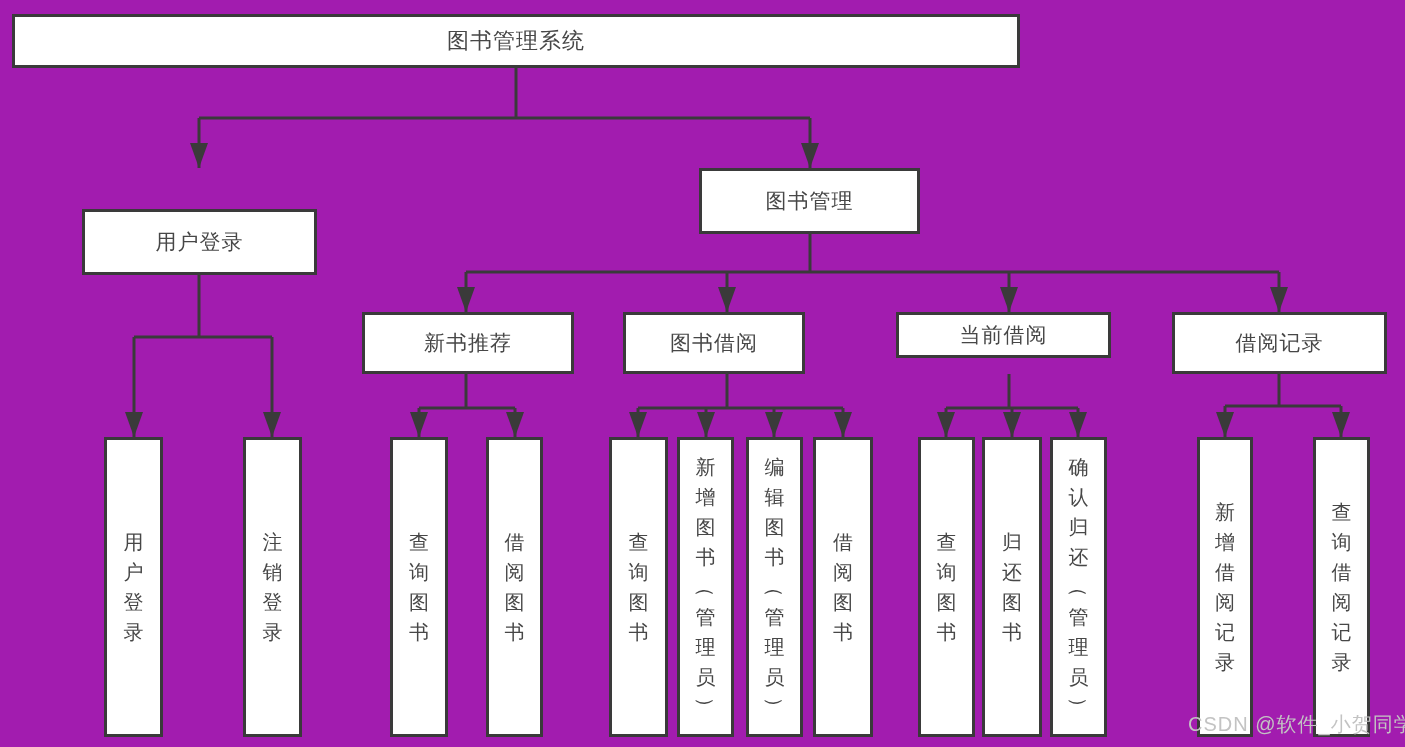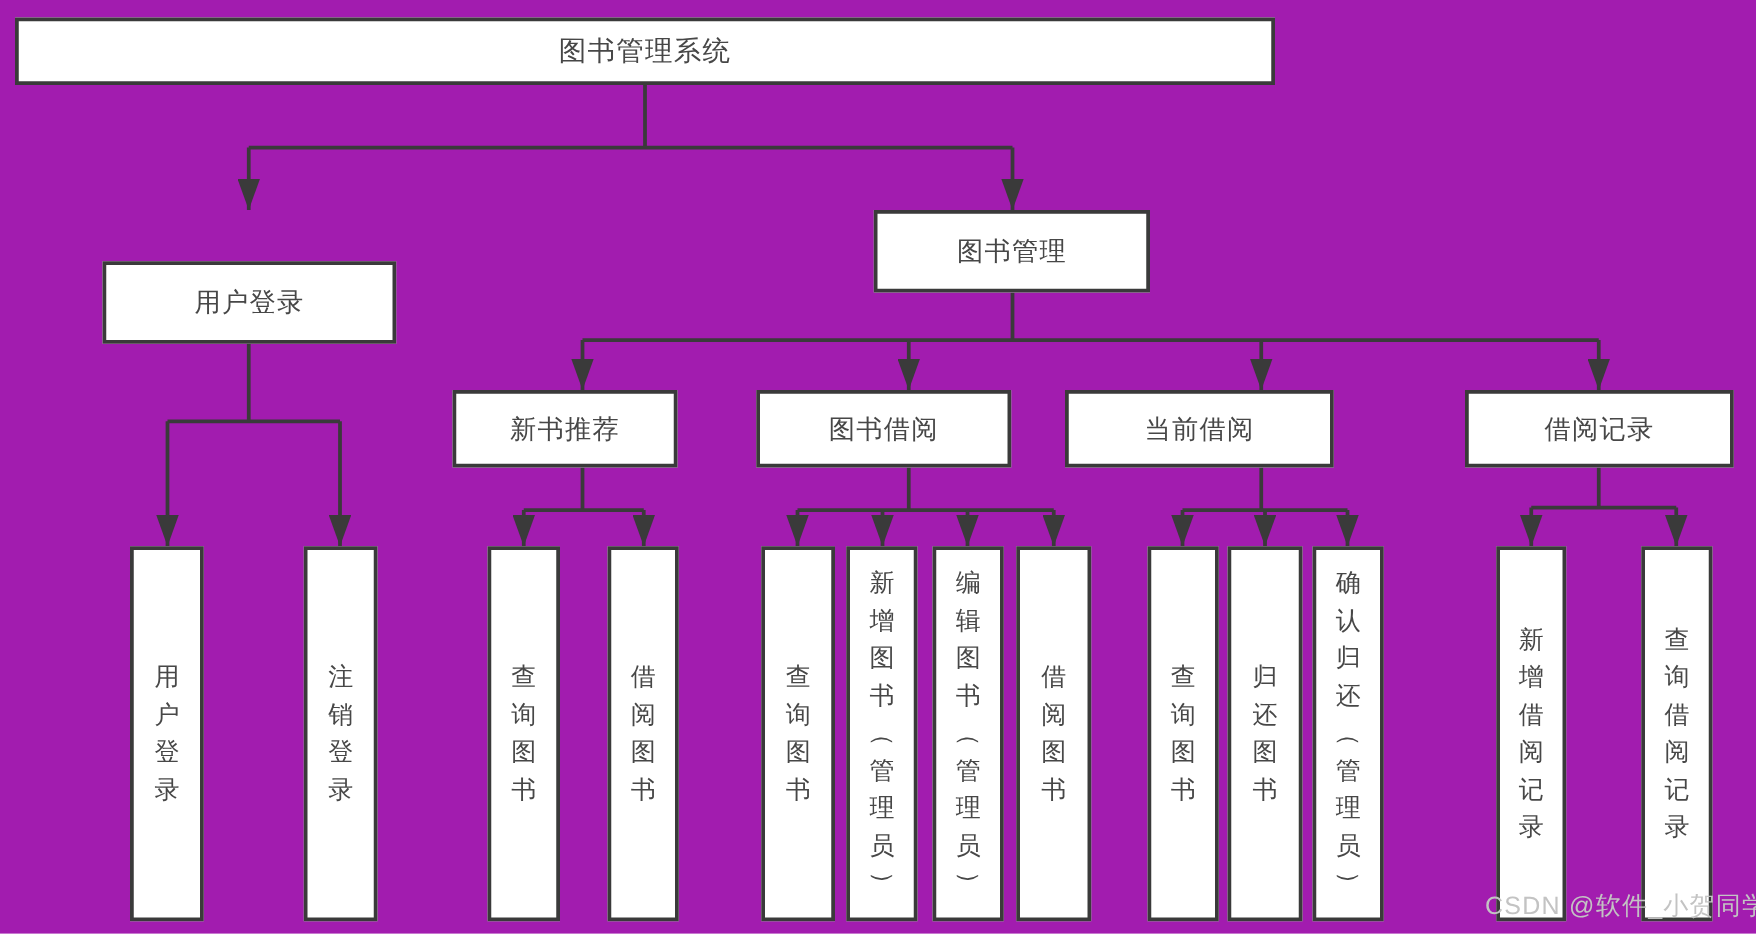--- a/index.html
+++ b/index.html
@@ -81,23 +81,23 @@
       <line x1="1225" y1="406" x2="1225" y2="437" marker-end="url(#arrow)"></line>
       <line x1="1341" y1="406" x2="1341" y2="437" marker-end="url(#arrow)"></line>
     </g>
   </svg>
 
   <div class="node" style="left:12px;top:14px;width:1008px;height:54px;font-size:22px;">图书管理系统</div>
 
   <div class="node" style="left:82px;top:168px;width:235px;height:66px;margin-top:41px;">用户登录</div>
   <div class="node" style="left:699px;top:168px;width:221px;height:66px;">图书管理</div>
 
-  <div class="node" style="left:362px;top:312px;width:180px;height:62px;">新书推荐</div>
-  <div class="node" style="left:605px;top:312px;width:204px;height:62px;">图书借阅</div>
-  <div class="node" style="left:852px;top:312px;width:215px;height:62px;">当前借阅</div>
+  <div class="node" style="left:362px;top:312px;width:212px;height:62px;">新书推荐</div>
+  <div class="node" style="left:623px;top:312px;width:182px;height:62px;">图书借阅</div>
+  <div class="node" style="left:896px;top:312px;width:215px;height:46px;">当前借阅</div>
   <div class="node" style="left:1172px;top:312px;width:215px;height:62px;text-align:center;">借阅记录</div>
 
   <div class="leaf" style="left:104px;width:59px;">
     <div class="vtext">
         <span>用</span>
         <span>户</span>
         <span>登</span>
         <span>录</span>
       </div>
   </div>

